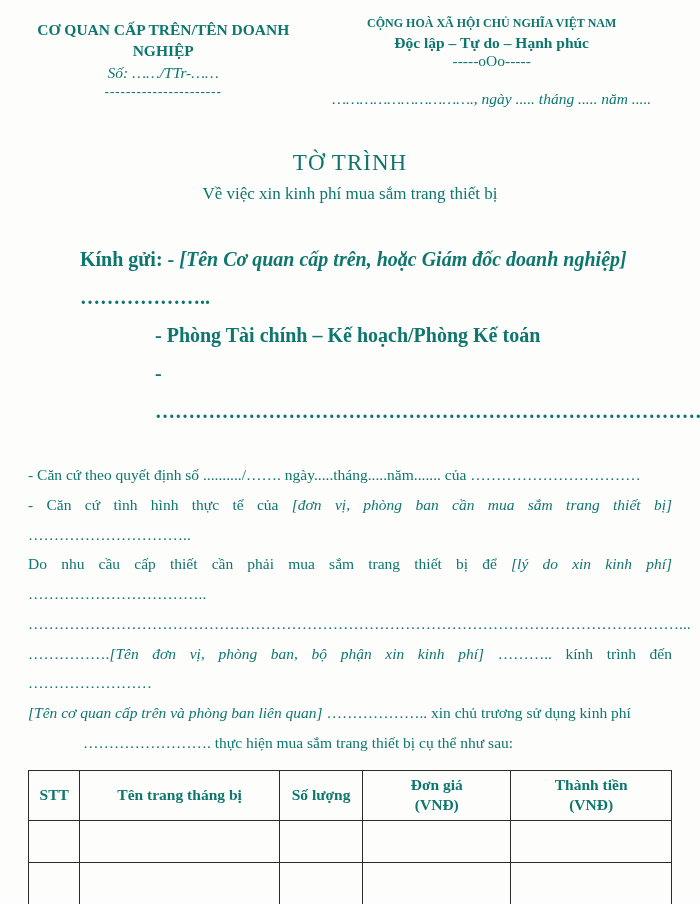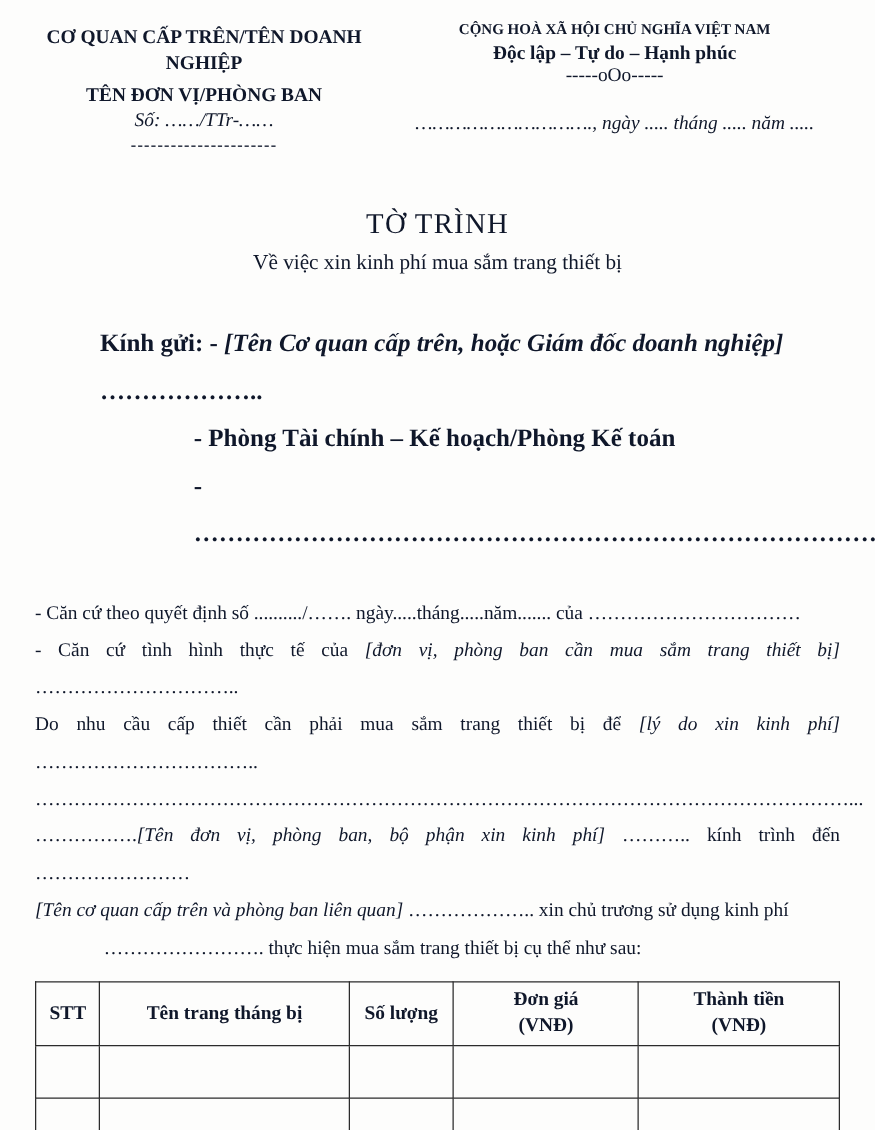--- a/index.html
+++ b/index.html
@@ -1,21 +1,21 @@
 <!DOCTYPE html>
 <html><head>
 <meta charset="utf-8">
 <style>
   html,body{margin:0;padding:0;background:#e9e9e9;}
   .page{
     position:relative;
     width:700px;height:904px;
     margin:0 auto;
     background:#fdfdfc;
-    color:#0f172a;
+    color:#0f766e;
     font-family:"Liberation Serif","DejaVu Serif",serif;
     font-size:15.5px;
     box-sizing:border-box;
     padding:16px 28px 10px 28px;
     overflow:hidden;
   }
   .italic{font-style:italic;}
 
   
   .header{display:flex;justify-content:space-between;align-items:flex-start;}
@@ -66,21 +66,20 @@
   .closing{margin-top:22px;line-height:1.92;text-align:justify;}
 </style>
 </head>
 <body>
 
 <div class="page">
 
   <div class="header">
     <div class="header-left">
       <div class="org-name">CƠ QUAN CẤP TRÊN/TÊN DOANH NGHIỆP</div>
-      <div class="unit-name">TÊN ĐƠN VỊ/PHÒNG BAN</div>
       <div class="so-line">Số: ……/TTr-……</div>
       <div class="dash-line">----------------------</div>
     </div>
     <div class="header-right">
       <div class="nat1">CỘNG HOÀ XÃ HỘI CHỦ NGHĨA VIỆT NAM</div>
       <div class="nat2">Độc lập – Tự do – Hạnh phúc</div>
       <div class="sep">-----oOo-----</div>
       <div class="date-line">…………………………., ngày ..... tháng ..... năm .....</div>
     </div>
   </div>

